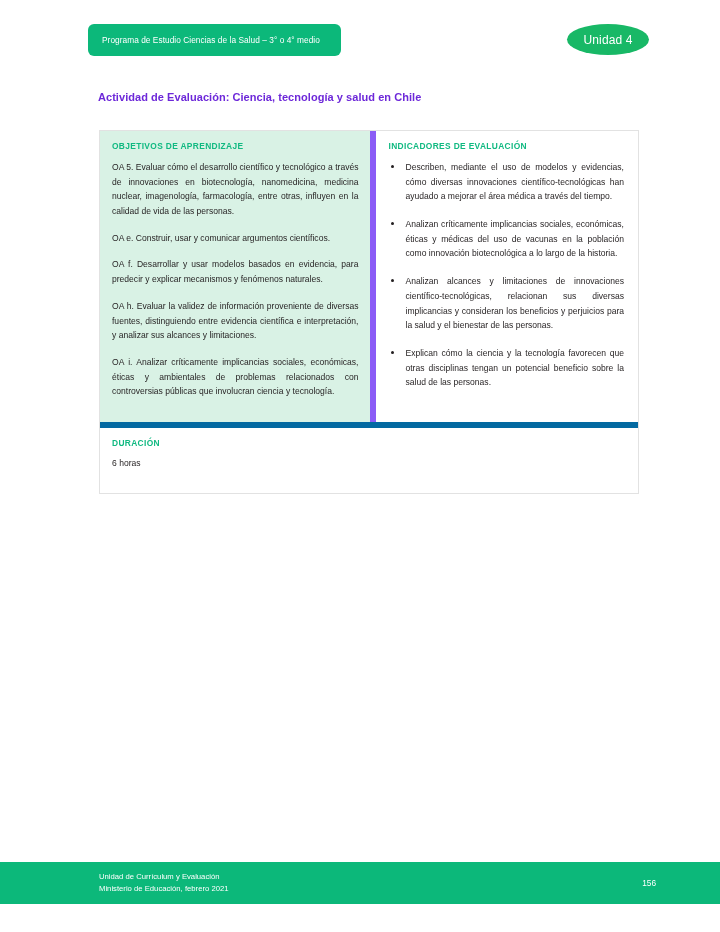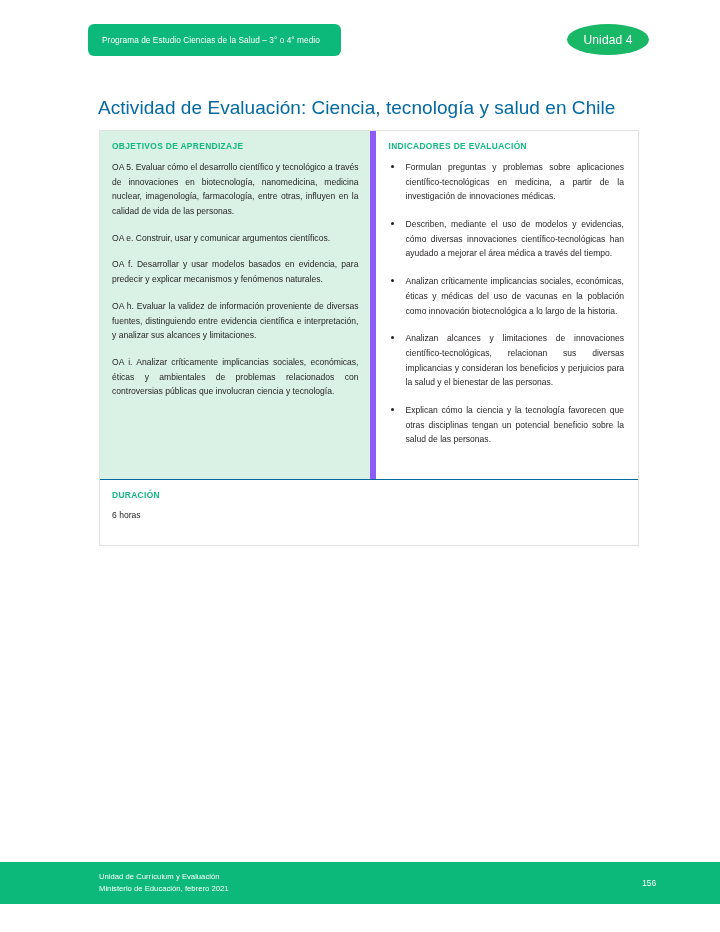--- a/index.html
+++ b/index.html
@@ -66,23 +66,23 @@
     color: #ffffff;
     font-size: 12px;
     letter-spacing: 0.1px;
   }
 
   
   .page-title {
     position: absolute;
     left: 98px;
     top: 84px;
-    font-size: 19px;
-    font-weight: normal;
-    color: #0369a1;
+    font-size: 11px;
+    font-weight: bold;
+    color: #6d28d9;
     letter-spacing: 0.05px;
     white-space: nowrap;
   }
 
   
   .table {
     position: absolute;
     left: 99px;
     top: 130px;
     width: 540px;
@@ -103,21 +103,21 @@
     border-right: 6px solid #8b5cf6;
   }
   .cell-right {
     width: 262px;
     background: #ffffff;
     padding-right: 14px;
   }
   .cell-full {
     width: 100%;
     background: #ffffff;
-    border-top: 1px solid #0369a1;
+    border-top: 6px solid #0369a1;
     padding: 10px 12px 22px 12px;
   }
 
   .section-heading {
     color: #10b981;
     font-size: 8.4px;
     font-weight: bold;
     letter-spacing: 0.35px;
     margin-bottom: 9px;
   }
@@ -218,24 +218,20 @@
         <p class="oa-para">OA f. Desarrollar y usar modelos basados en evidencia, para predecir y explicar mecanismos y fenómenos naturales.</p>
         <p class="oa-para">OA h. Evaluar la validez de información proveniente de diversas fuentes, distinguiendo entre evidencia científica e interpretación, y analizar sus alcances y limitaciones.</p>
         <p class="oa-para">OA i. Analizar críticamente implicancias sociales, económicas, éticas y ambientales de problemas relacionados con controversias públicas que involucran ciencia y tecnología.</p>
       </div>
 
       <div class="cell cell-right">
         <div class="section-heading">INDICADORES DE EVALUACIÓN</div>
         <ul class="ind-list">
           <li class="ind-item">
             <span class="ind-bullet"></span>
-            <span>Formulan preguntas y problemas sobre aplicaciones científico-tecnológicas en medicina, a partir de la investigación de innovaciones médicas.</span>
-          </li>
-          <li class="ind-item">
-            <span class="ind-bullet"></span>
             <span>Describen, mediante el uso de modelos y evidencias, cómo diversas innovaciones científico-tecnológicas han ayudado a mejorar el área médica a través del tiempo.</span>
           </li>
           <li class="ind-item">
             <span class="ind-bullet"></span>
             <span>Analizan críticamente implicancias sociales, económicas, éticas y médicas del uso de vacunas en la población como innovación biotecnológica a lo largo de la historia.</span>
           </li>
           <li class="ind-item">
             <span class="ind-bullet"></span>
             <span>Analizan alcances y limitaciones de innovaciones científico-tecnológicas, relacionan sus diversas implicancias y consideran los beneficios y perjuicios para la salud y el bienestar de las personas.</span>
           </li>

